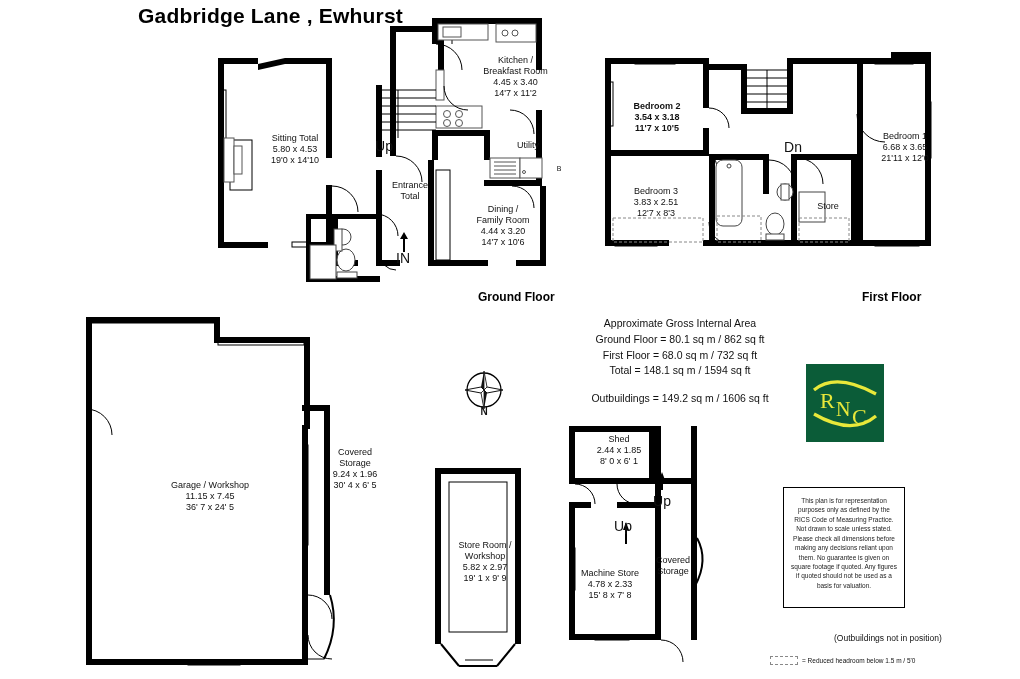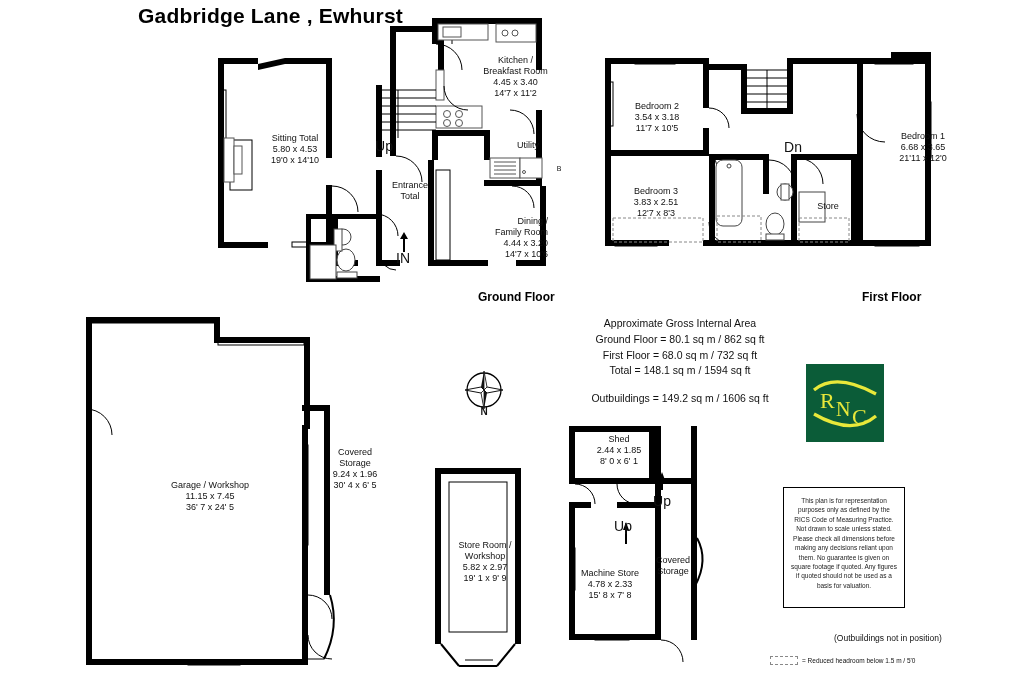--- a/index.html
+++ b/index.html
@@ -143,21 +143,21 @@
   <div>4.45 x 3.40</div>
   <div>14'7 x 11'2</div>
 </div>
 <div class="lbl" style="left:500px;top:140px;width:56px;">
   <div>Utility</div>
 </div>
 <div class="lbl" style="left:378px;top:180px;width:64px;">
   <div>Entrance</div>
   <div>Total</div>
 </div>
-<div class="lbl" style="left:458px;top:216px;width:90px;text-align:right;">
+<div class="lbl" style="left:458px;top:204px;width:90px;">
   <div>Dining /</div>
   <div>Family Room</div>
   <div>4.44 x 3.20</div>
   <div>14'7 x 10'6</div>
 </div>
 <div class="lbl sm" style="left:374px;top:138px;width:20px;">Up</div>
 <div class="lbl sm" style="left:393px;top:250px;width:20px;">IN</div>
 <div class="lbl xs" style="left:553px;top:165px;width:12px;">B</div>
 <div class="abs" style="left:399px;top:232px;">
   <svg width="10" height="20">
@@ -238,31 +238,31 @@
     </g>
 
     <g>
       <rect x="18" y="176" width="90" height="24" fill="none" stroke="#888" stroke-width="1" stroke-dasharray="3,2"></rect>
       <rect x="122" y="174" width="44" height="26" fill="none" stroke="#888" stroke-width="1" stroke-dasharray="3,2"></rect>
       <rect x="204" y="176" width="50" height="24" fill="none" stroke="#888" stroke-width="1" stroke-dasharray="3,2"></rect>
     </g>
   </svg>
 </div>
 
-<div class="lbl" style="left:612px;top:101px;width:90px;">
+<div class="lbl" style="left:612px;top:101px;width:90px;font-weight:bold;">
   <div>Bedroom 2</div>
   <div>3.54 x 3.18</div>
   <div>11'7 x 10'5</div>
 </div>
 <div class="lbl" style="left:610px;top:186px;width:92px;">
   <div>Bedroom 3</div>
   <div>3.83 x 2.51</div>
   <div>12'7 x 8'3</div>
 </div>
-<div class="lbl" style="left:876px;top:131px;width:94px;">
+<div class="lbl" style="left:858px;top:131px;width:94px;">
   <div>Bedroom 1</div>
   <div>6.68 x 3.65</div>
   <div>21'11 x 12'0</div>
 </div>
 <div class="lbl" style="left:808px;top:201px;width:40px;">Store</div>
 <div class="lbl sm" style="left:783px;top:139px;width:20px;">Dn</div>
 
 <div class="floorlbl" style="left:862px;top:290px;">First Floor</div>
 
 <div class="abs" style="left:78px;top:305px;width:270px;height:370px;">

